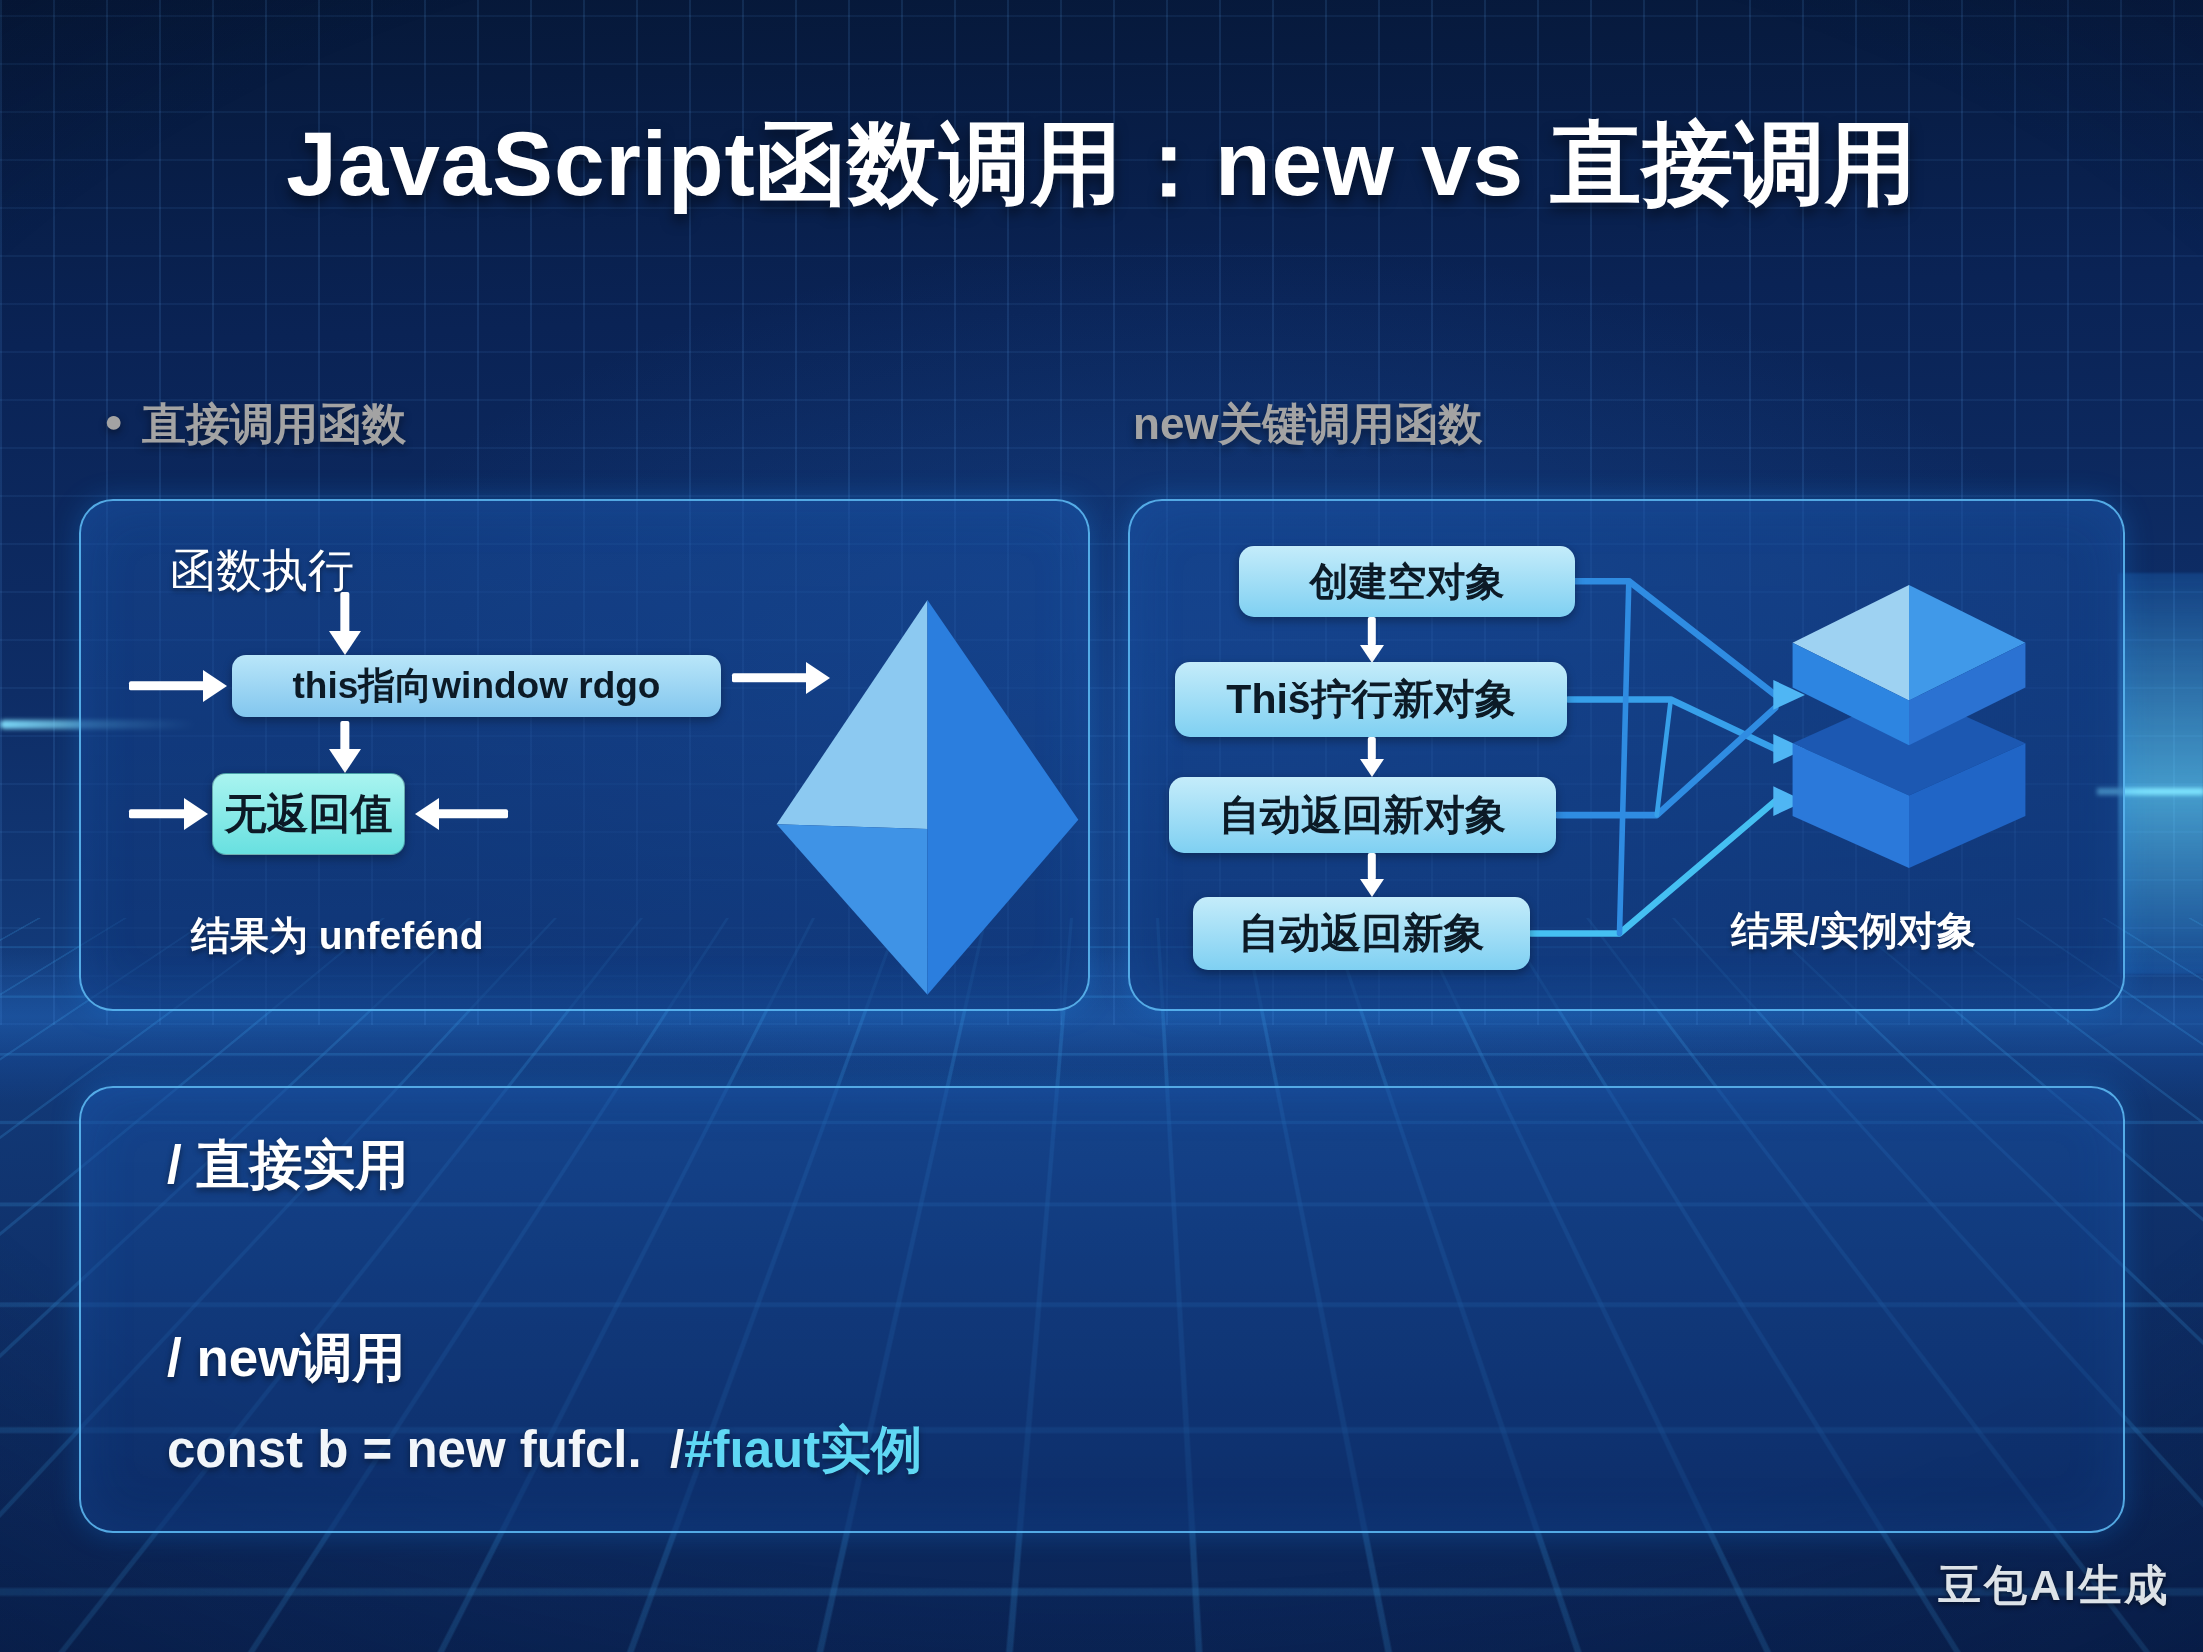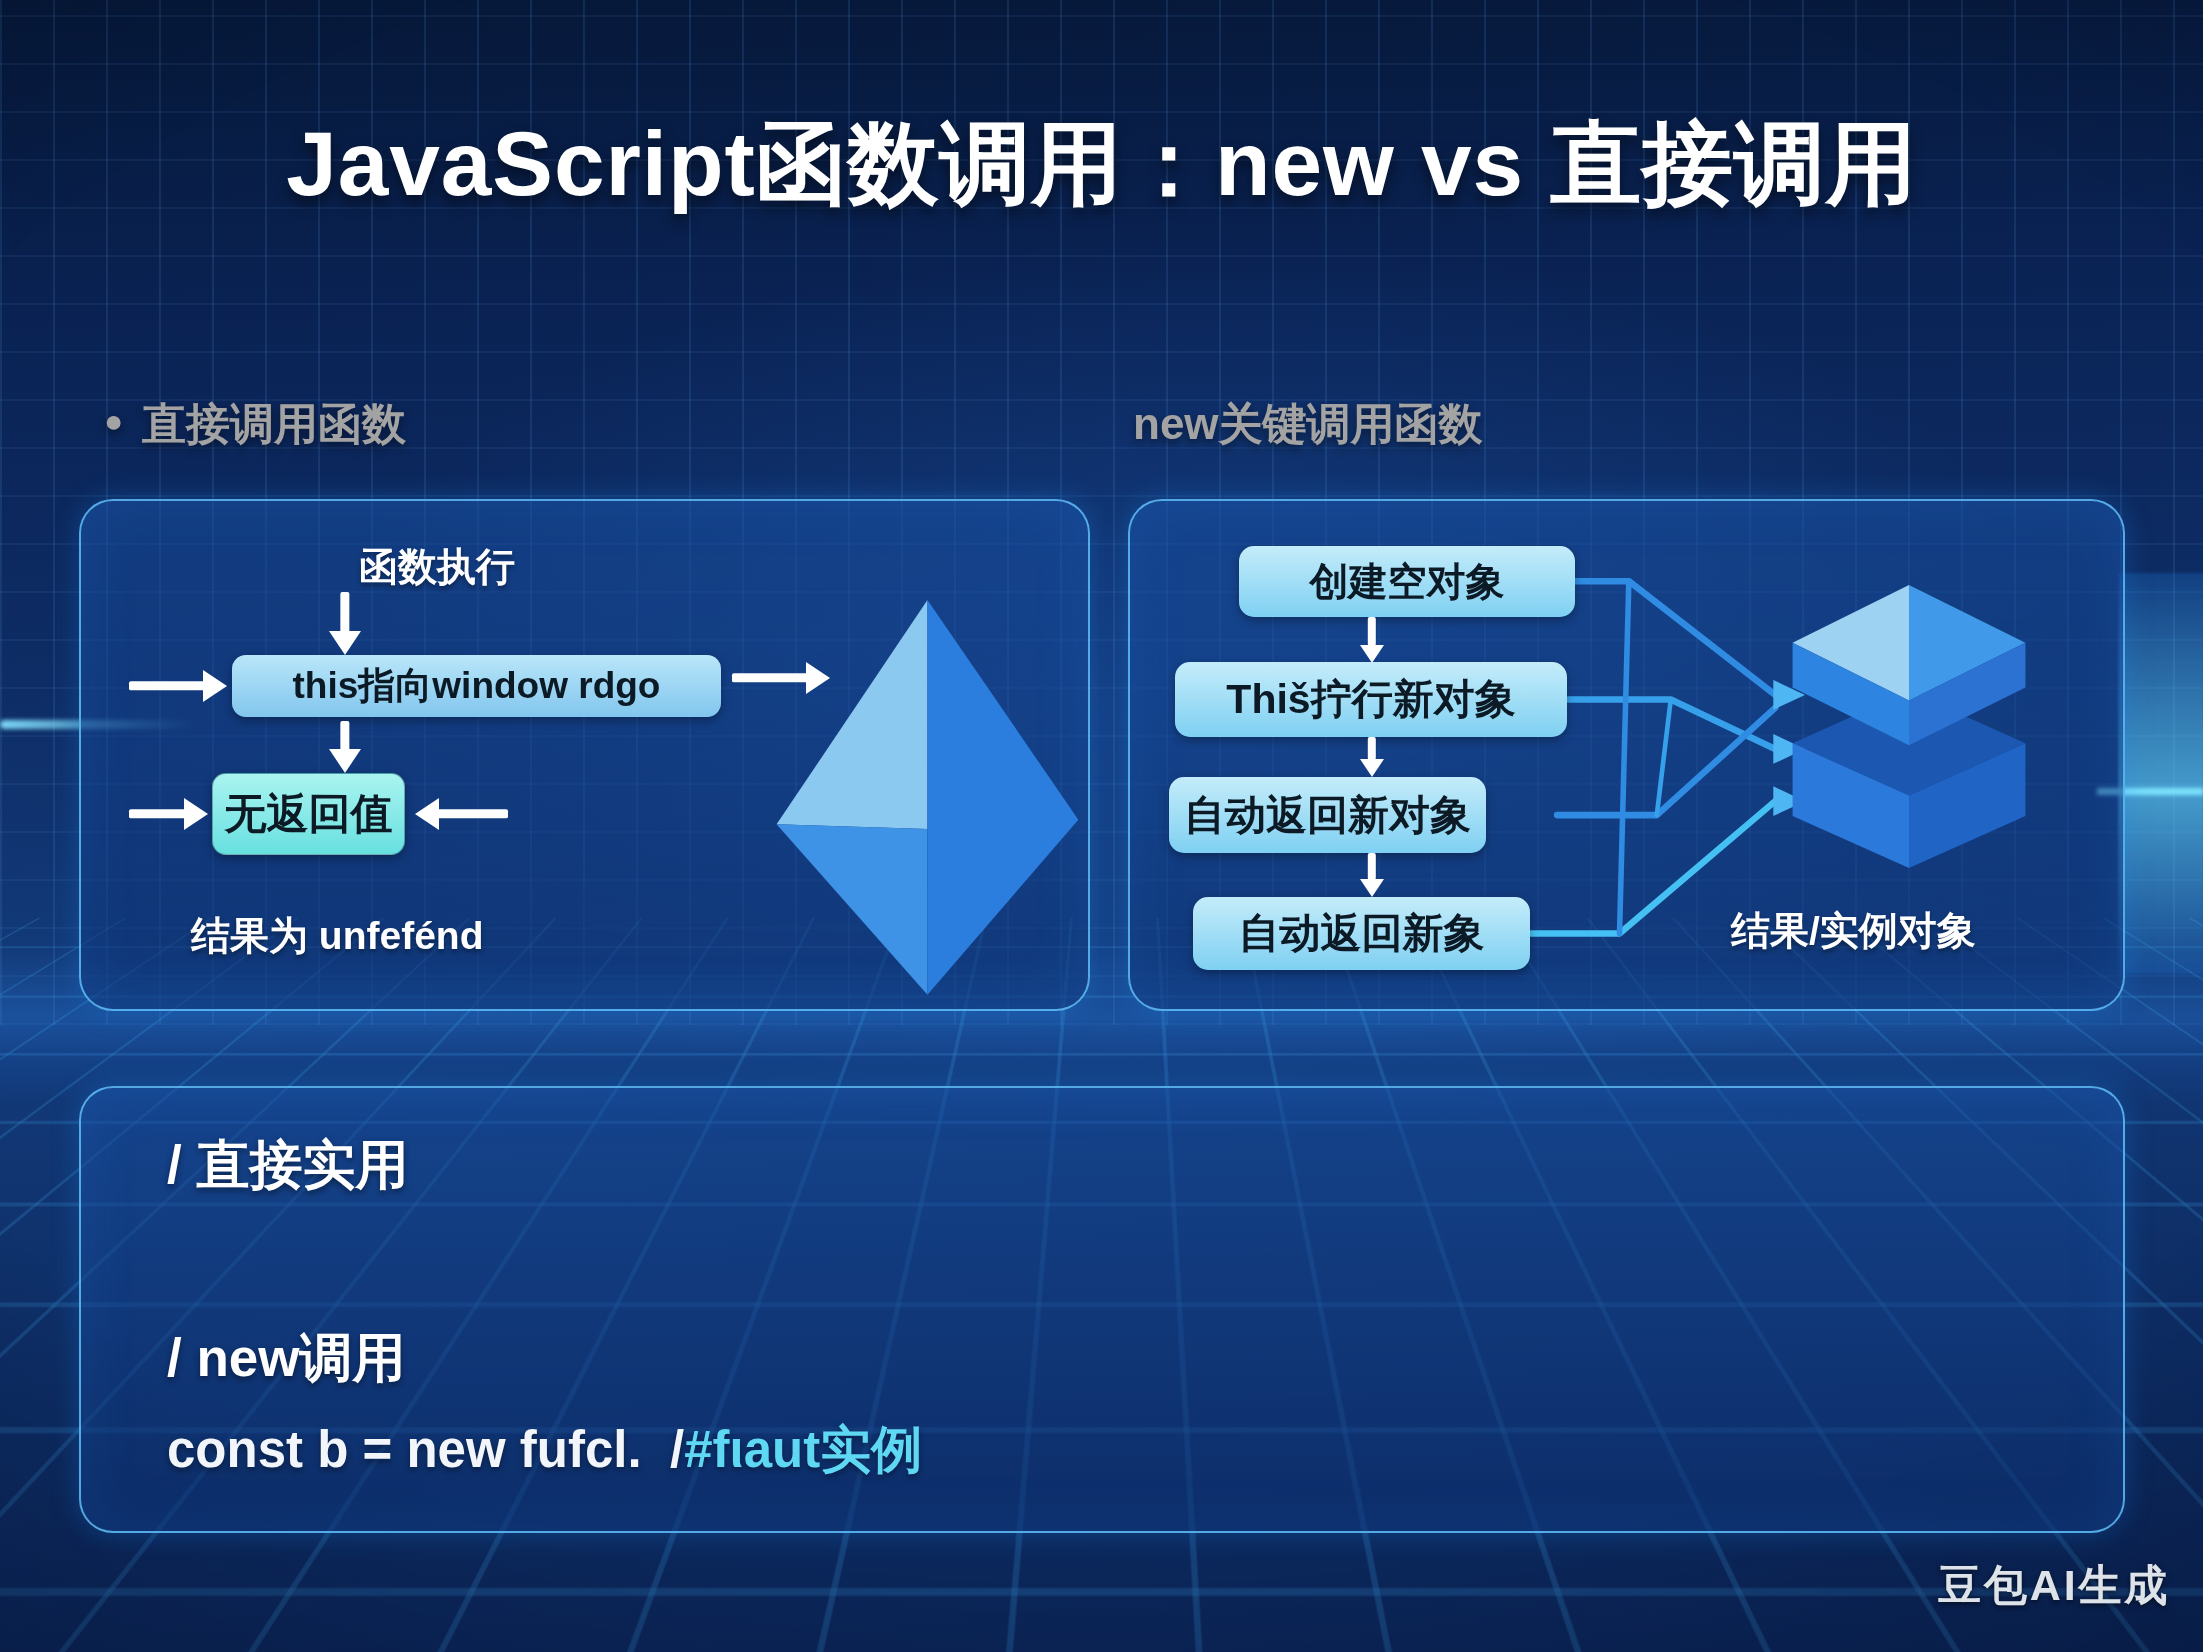--- a/index.html
+++ b/index.html
@@ -68,25 +68,25 @@
     border-radius:14px;font-weight:700;color:#0c1a26;box-shadow:0 3.7px 9.3px rgba(0,0,0,.3);}
   .box-this{left:151px;top:154px;width:489px;height:62px;font-size:37px;
     background:linear-gradient(180deg,#b9e6f9,#82c6ee);}
   .box-noreturn{left:131px;top:272px;width:191px;height:80px;font-size:42px;
     background:linear-gradient(180deg,#a9f4f0,#68e0e0);border:1.9px solid rgba(8,40,60,.35);text-align:center;}
   .step-box{position:absolute;display:flex;align-items:center;justify-content:center;
     border-radius:15px;font-weight:700;color:#0c1a26;box-shadow:0 3.7px 9.3px rgba(0,0,0,.3);
     background:linear-gradient(180deg,#c4ecfa,#7fd0f2);}
   #step0{left:109px;top:45px;width:336px;height:71px;font-size:39px;}
   #step1{left:45px;top:161px;width:392px;height:75px;font-size:41px;}
-  #step2{left:39px;top:276px;width:317px;height:76px;font-size:41px;}
+  #step2{left:39px;top:276px;width:387px;height:76px;font-size:41px;}
   #step3{left:63px;top:396px;width:337px;height:73px;font-size:41px;}
 
-  .lp-step1{position:absolute;left:89px;top:39px;width:345px;text-align:right;
-    font-size:39px;color:#fff;font-weight:700;text-shadow:0 2.8px 5.6px rgba(0,0,0,.4);}
+  .lp-step1{position:absolute;left:89px;top:39px;width:345px;text-align:left;
+    font-size:46px;color:#fff;font-weight:400;text-shadow:0 2.8px 5.6px rgba(0,0,0,.4);}
   .lp-result{position:absolute;left:110px;top:408px;font-size:39px;color:#fff;font-weight:600;
     text-shadow:0 2.8px 5.6px rgba(0,0,0,.4);}
   .rp-result{position:absolute;left:601px;top:403px;width:382px;font-size:39px;color:#fff;
     font-weight:600;text-shadow:0 2.8px 5.6px rgba(0,0,0,.4);}
 
   .icon-svg{position:absolute;}
   #pyramid-icon{left:690px;top:93px;}
   #cube-icon{left:657px;top:82px;}
   #mesh-svg{left:0;top:0;pointer-events:none;}
 

